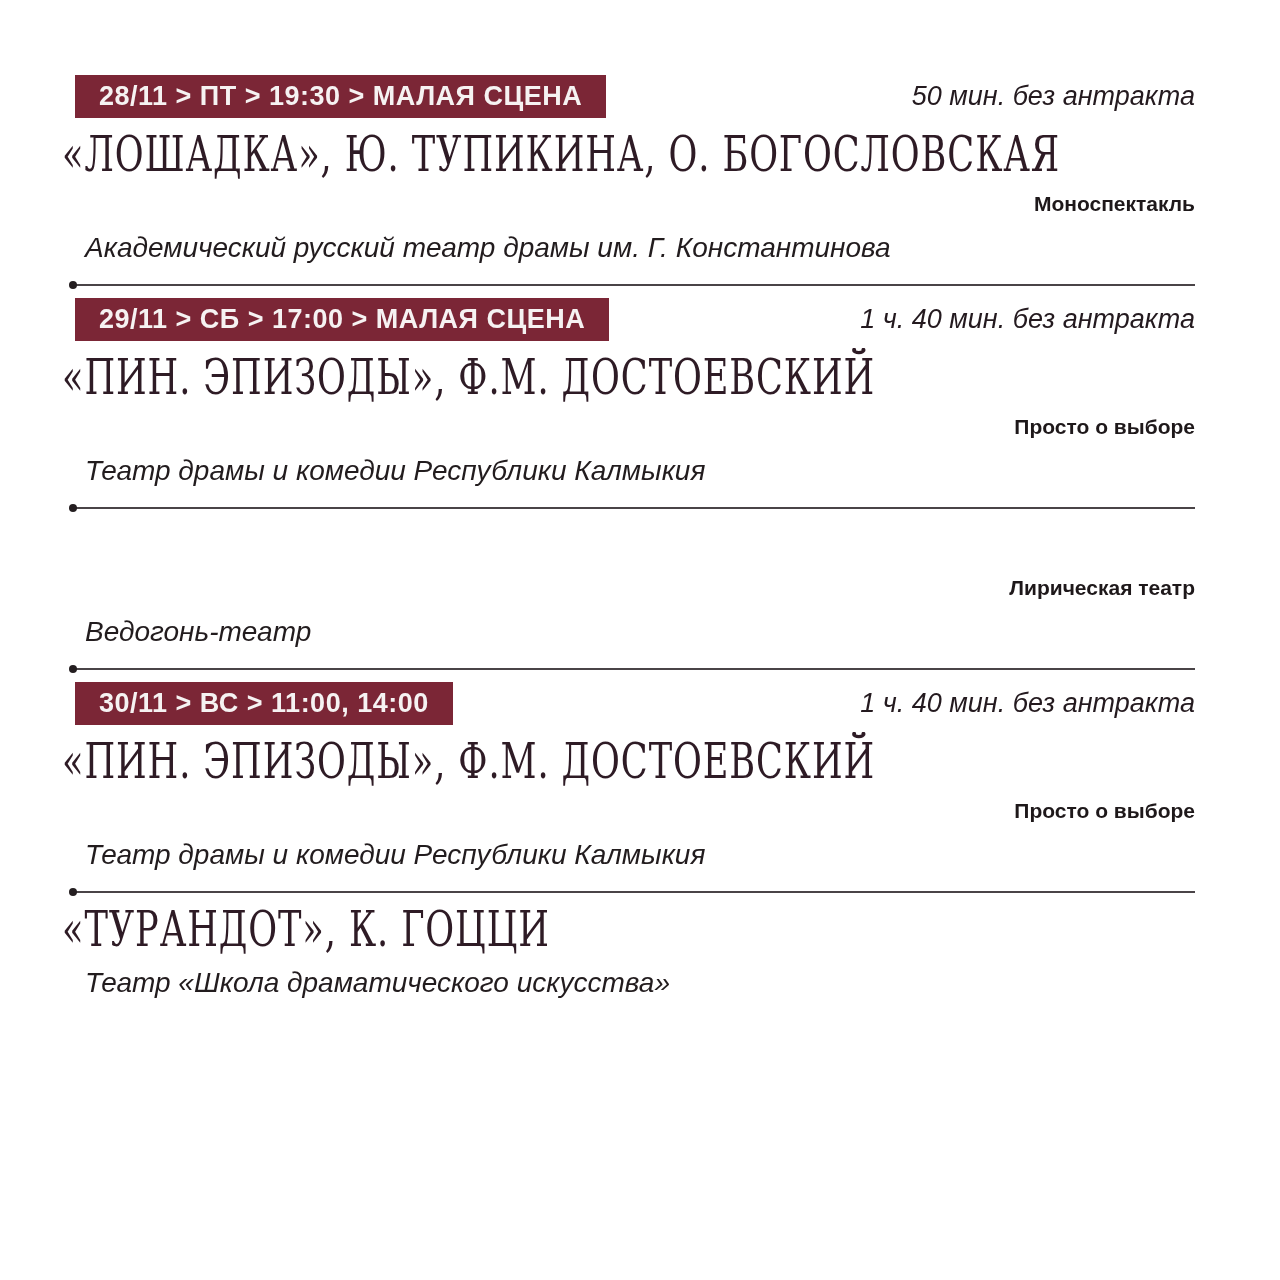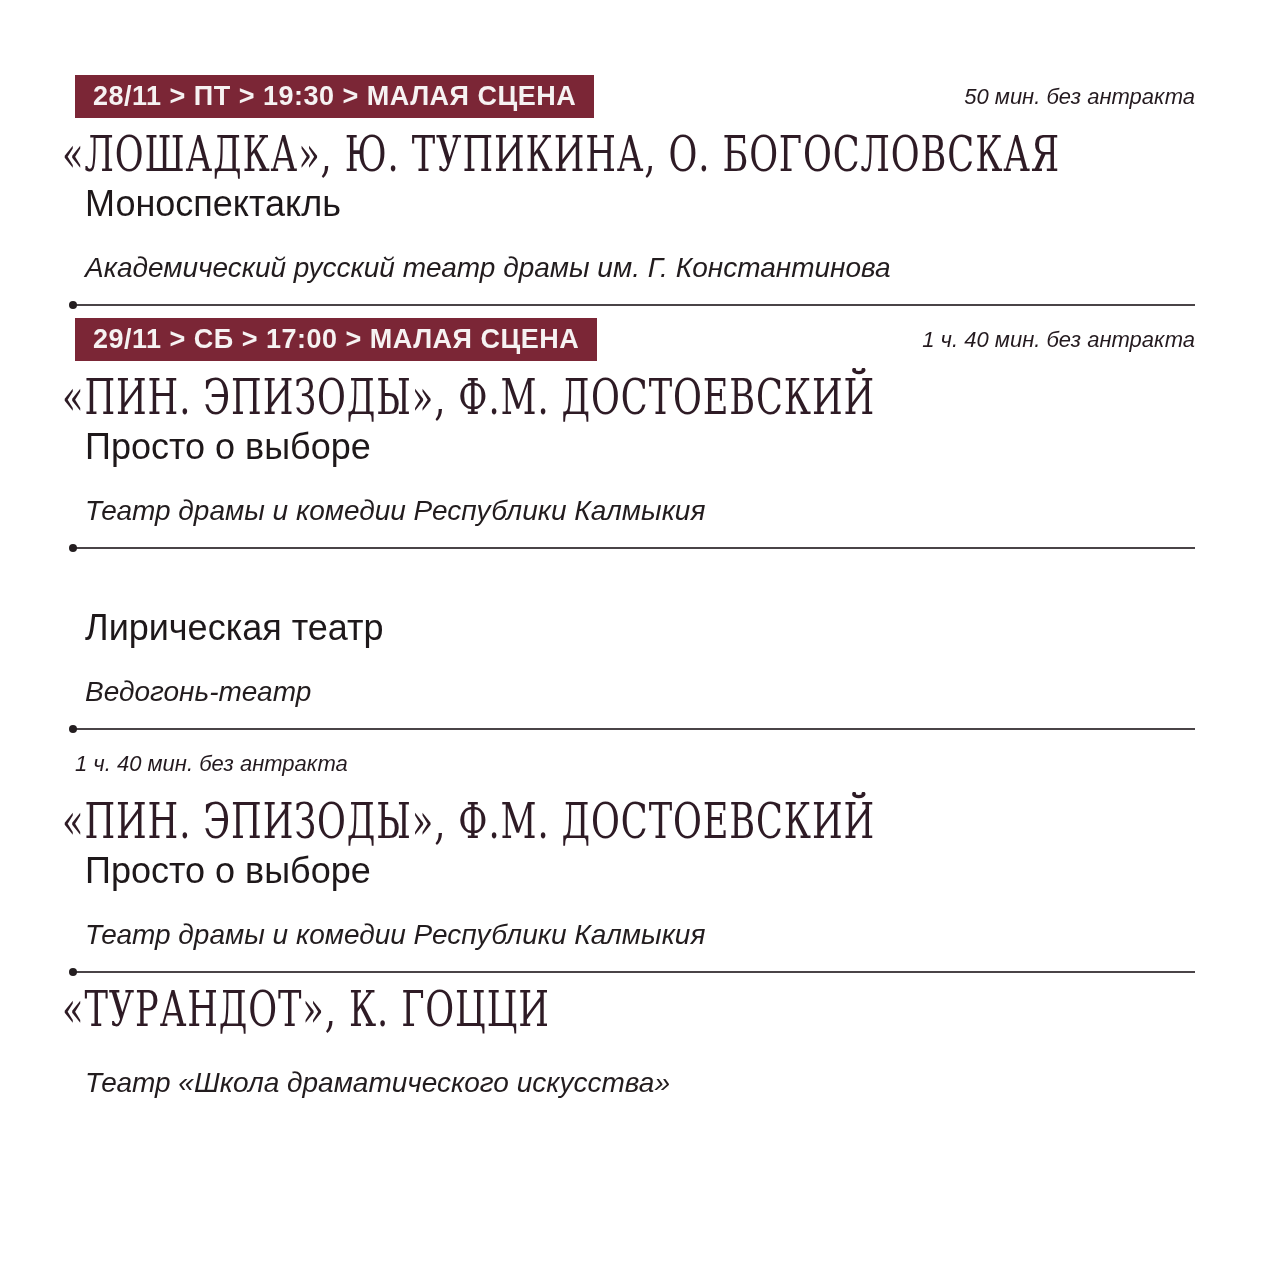--- a/index.html
+++ b/index.html
@@ -23,26 +23,26 @@
     justify-content: space-between;
     align-items: center;
     height: 43px;
   }
   .badge {
     background: #7b2636;
     color: #f6f2f2;
     font-weight: bold;
     font-size: 27px;
     line-height: 43px;
-    padding: 0 18px;
+    padding: 0 24px;
     letter-spacing: 0.5px;
     white-space: nowrap;
   }
   .duration {
-    font-size: 22px;
+    font-size: 27px;
     font-style: italic;
     color: #241a1f;
     white-space: nowrap;
   }
   .title {
     margin: 20px 0 0 -13px;
     height: 42px;
   }
   .title-inner {
     display: inline-block;
@@ -50,27 +50,28 @@
     font-size: 40px;
     line-height: 1.05;
     color: #2e1b25;
     letter-spacing: 1px;
     white-space: nowrap;
     transform: scale(0.88, 1.22);
     transform-origin: left bottom;
   }
   .genre {
     margin: 8px 0 0 10px;
-    font-weight: normal;
-    font-size: 36px;
+    font-weight: bold;
+    font-size: 21px;
     line-height: 32px;
     color: #1e181a;
+    text-align: right;
   }
   .theater {
-    margin: 32px 0 0 10px;
+    margin: 12px 0 0 10px;
     font-style: italic;
     font-size: 28px;
     line-height: 32px;
     color: #221c1e;
   }
   .sep {
     margin: 20px 0 12px -5px;
     height: 2px;
     background: #4a4447;
     position: relative;
@@ -120,20 +121,21 @@
   <div class="event">
     <div class="header-row">
     </div>
     <div class="genre">Лирическая театр</div>
     <div class="theater">Ведогонь-театр</div>
     <div class="sep"></div>
   </div>
 
   <div class="event">
     <div class="header-row">
+      <div class="badge">30/11 &gt; ВС &gt; 11:00, 14:00</div>
       <div class="duration">1 ч. 40 мин. без антракта</div>
     </div>
     <div class="title">
       <span class="title-inner">«ПИН. ЭПИЗОДЫ», Ф.М. ДОСТОЕВСКИЙ</span>
     </div>
     <div class="genre">Просто о выборе</div>
     <div class="theater">Театр драмы и комедии Республики Калмыкия</div>
     <div class="sep"></div>
   </div>
 

